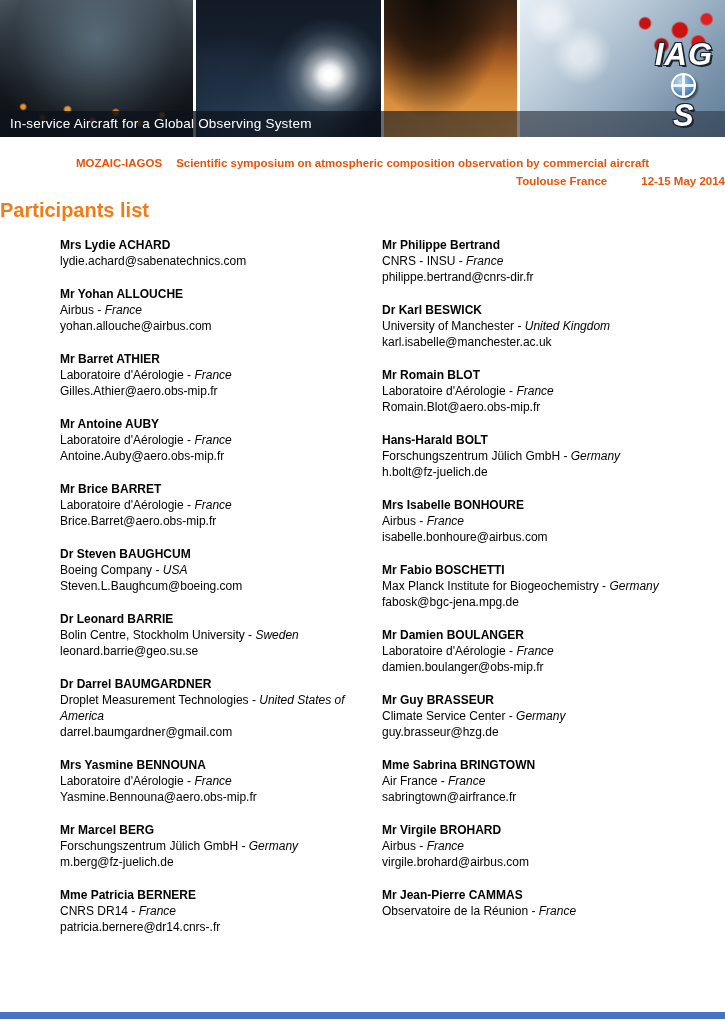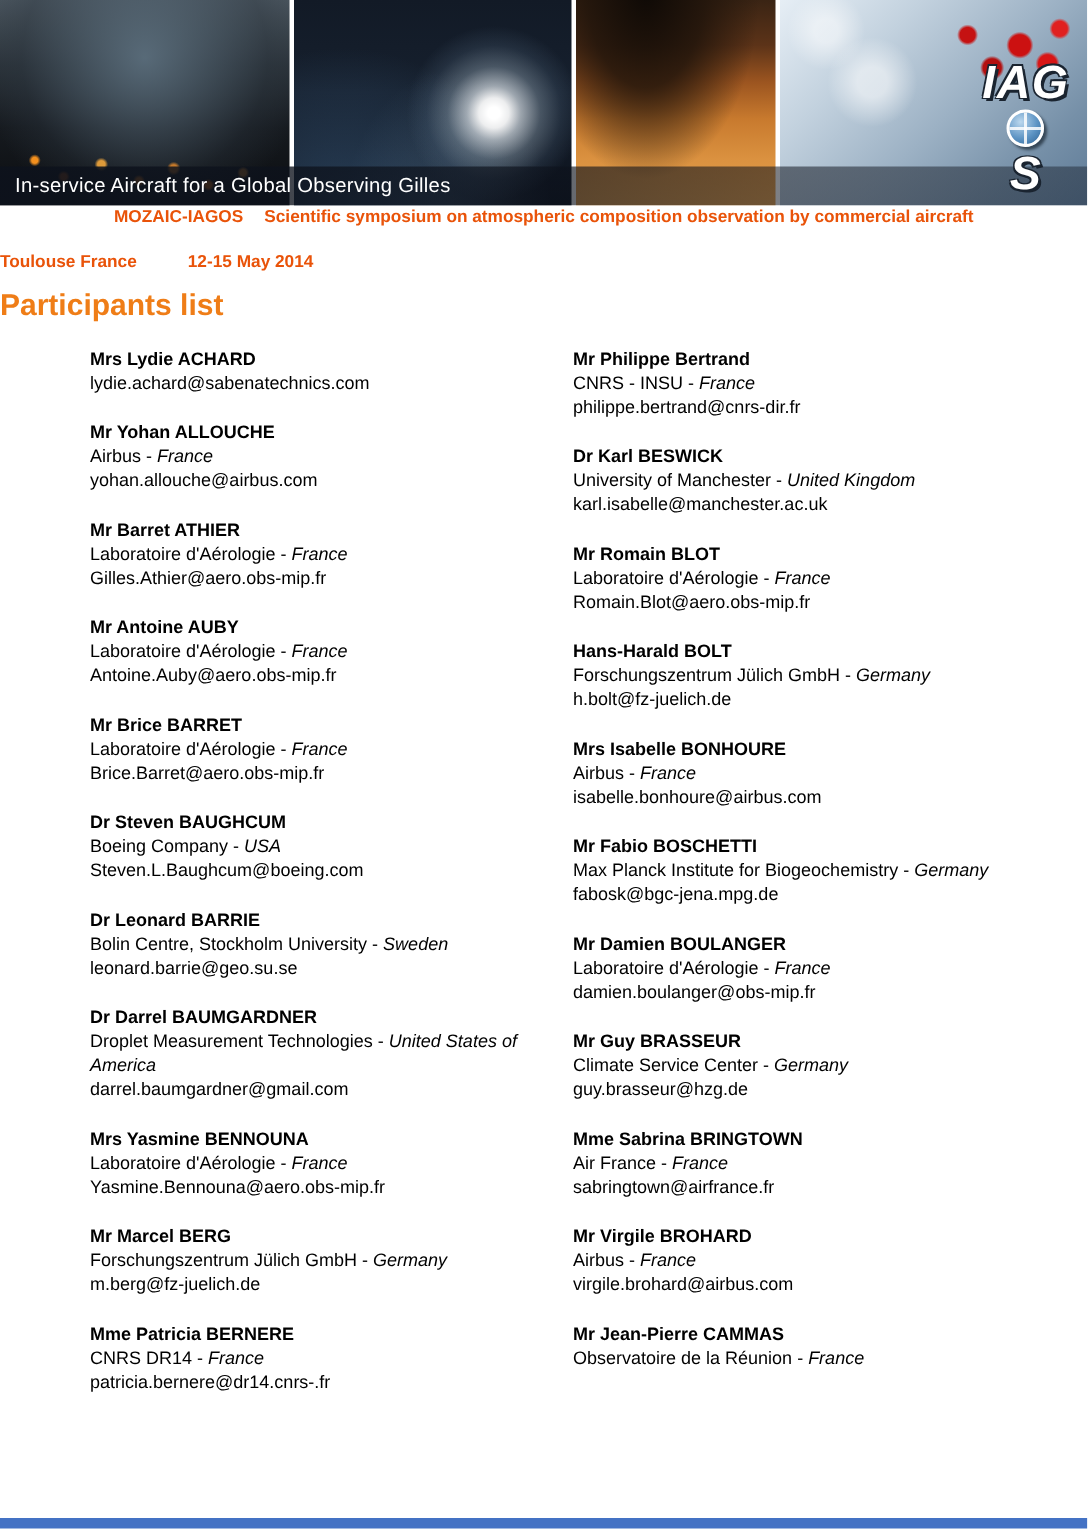--- a/index.html
+++ b/index.html
@@ -70,23 +70,23 @@
     display:inline-block; width:25px; height:25px; border-radius:50%;
     margin:0 2px; border:2px solid #ffffff;
     background:
       linear-gradient(0deg, transparent 45%, rgba(255,255,255,.85) 45%, rgba(255,255,255,.85) 55%, transparent 55%),
       linear-gradient(90deg, transparent 45%, rgba(255,255,255,.85) 45%, rgba(255,255,255,.85) 55%, transparent 55%),
       radial-gradient(circle at 35% 30%, #bcd8ee, #5d94c4 55%, #2e6394);
     box-shadow:2px 2px 2px rgba(10,20,30,.6);
   }
 
   
-  .hline1 { text-align:center; margin-top:2px; font-weight:700; font-size:11.5px; color:var(--accent); }
+  .hline1 { text-align:center; margin-top:20px; font-weight:700; font-size:11.5px; color:var(--accent); }
   .hline1 .brand { margin-right:14px; }
-  .hline2 { text-align:left; margin-top:18px; font-weight:700; font-size:11.5px; color:var(--accent); }
+  .hline2 { text-align:right; margin-top:6px; font-weight:700; font-size:11.5px; color:var(--accent); }
   .wide-gap { display:inline-block; width:34px; }
   .title { text-align:left; margin-top:12px; font-weight:700; font-size:20px; color:var(--title-accent); }
 
   
   .cols { display:flex; padding:0 40px; margin-top:15px; }
   .col.left  { flex:0 0 342px; }
   .col.right { flex:1; }
   .entry { margin-bottom:17px; font-size:12px; line-height:16px; }
   .col.left  .entry { max-width:300px;margin-left:20px; }
   .col.right .entry { max-width:315px; }
@@ -100,21 +100,21 @@
 <body>
 
 <div class="page" style="--accent: #e95309; --title-accent: #ef7d17; --footer: #4472c4;">
 
   <header class="banner">
     <div class="photo cockpit"></div>
     <div class="photo earth"></div>
     <div class="photo desert"></div>
     <div class="photo frost"></div>
     <div class="banner-strip">
-      <span>In-service Aircraft for a Global Observing Gilles</span>
+      <span>In-service Aircraft for a Global Observing System</span>
     </div>
     <div class="iagos-logo">
       <span>IAG</span>
         <span class="globe"></span>
         <span>S</span>
     </div>
   </header>
 
   <div class="hline1">
     <span class="brand">MOZAIC-IAGOS</span><span>Scientific symposium on atmospheric composition observation by commercial aircraft</span>

